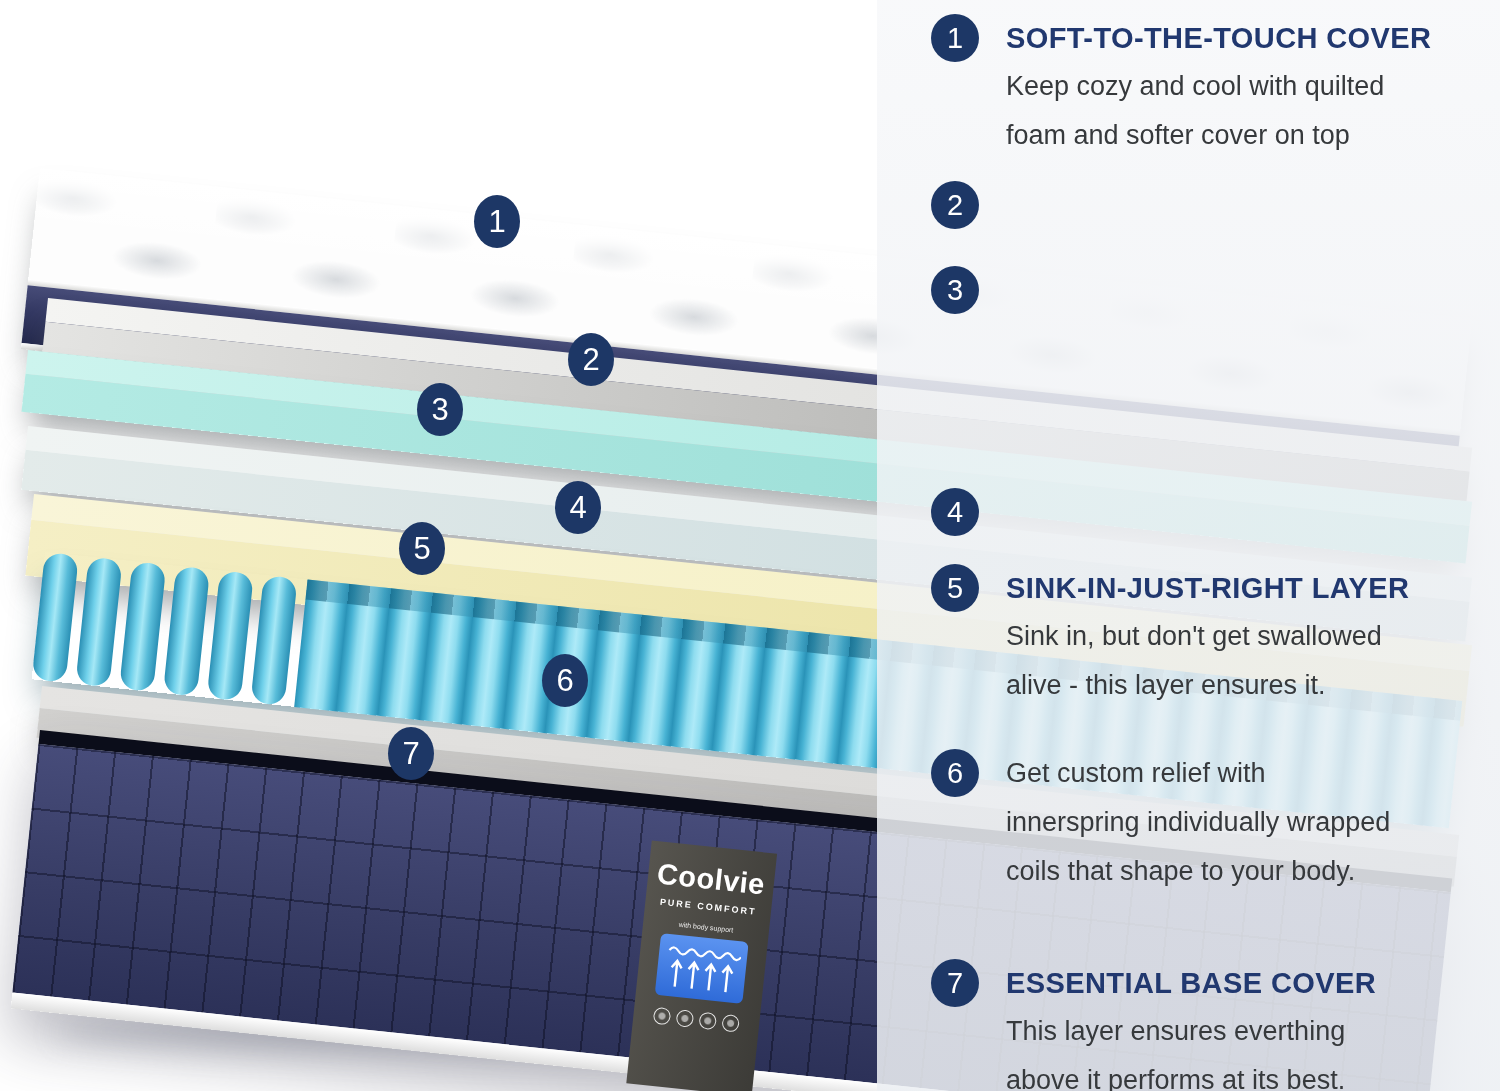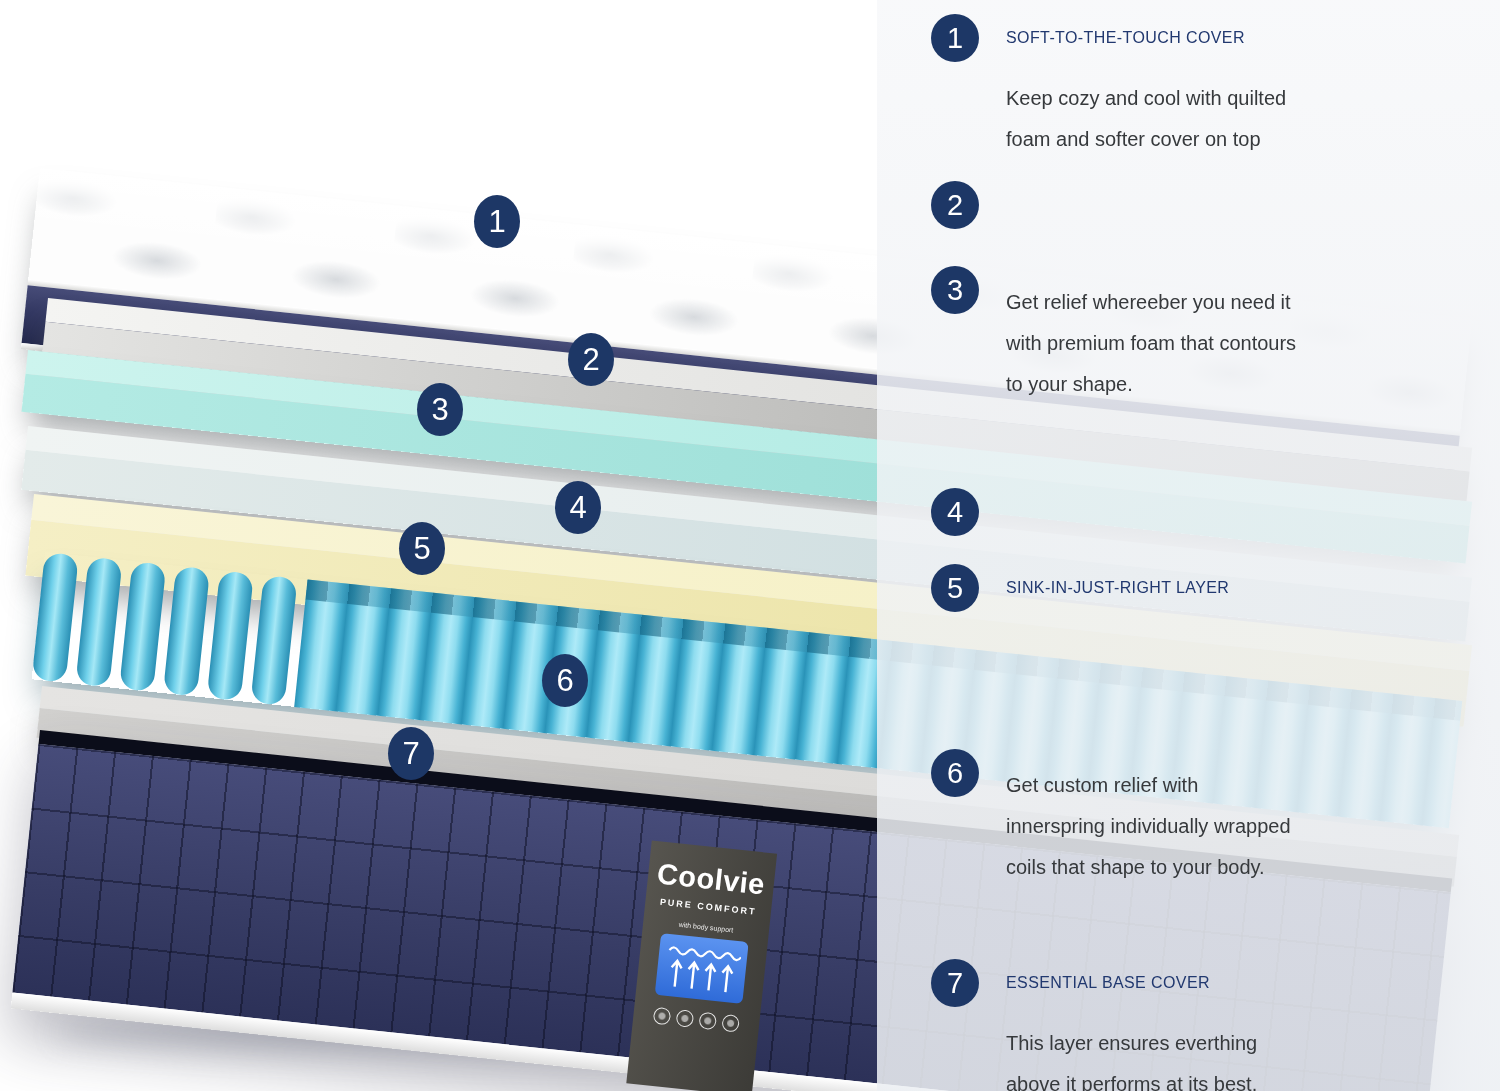--- a/index.html
+++ b/index.html
@@ -86,22 +86,22 @@
   .m4{left:555px;top:481px;} .m5{left:399px;top:522px;} .m6{left:542px;top:654px;}
   .m7{left:388px;top:727px;}
 
   
   .panel{position:absolute;left:877px;top:0;width:623px;height:1091px;z-index:5;
       background:linear-gradient(180deg,rgba(247,248,250,0.87) 0%,rgba(240,242,245,0.85) 50%,rgba(236,239,243,0.87) 100%);}
   .p-item{position:absolute;left:54px;display:flex;width:555px;}
   .p-badge{flex:0 0 48px;width:48px;height:48px;border-radius:50%;background:#1d3766;color:#ffffff;
       display:flex;align-items:center;justify-content:center;font-size:29px;font-weight:500;margin-right:27px;}
   .p-text{flex:1 1 auto;}
-  .p-title{font-size:16px;font-weight:normal;letter-spacing:0.4px;color:#21386f;line-height:48px;white-space:nowrap;}
-  .p-desc{font-size:20px;line-height:41px;color:#36393c;margin-top:16px;white-space:pre-line;}
+  .p-title{font-size:29px;font-weight:bold;letter-spacing:0.4px;color:#21386f;line-height:48px;white-space:nowrap;}
+  .p-desc{font-size:27px;line-height:49px;color:#36393c;margin-top:0;white-space:pre-line;}
 </style>
 </head>
 <body>
 
 <div class="stage">
 
   <div class="scene">
 
     <div class="tilt cover shadowed">
       <div class="layer-face quilt"></div>
@@ -196,34 +196,33 @@
       </div>
     </div>
 
     <div class="p-item" style="top:181px">
       <div class="p-badge">2</div>
     </div>
 
     <div class="p-item" style="top:266px">
       <div class="p-badge">3</div>
       <div class="p-text">
-        <div class="p-desc">Get relief whereeber you need it
-with premium foam that contours
-to your shape.</div>
       </div>
     </div>
 
     <div class="p-item" style="top:488px">
       <div class="p-badge">4</div>
     </div>
 
     <div class="p-item" style="top:564px">
       <div class="p-badge">5</div>
       <div class="p-text">
         <div class="p-title">SINK-IN-JUST-RIGHT LAYER</div>
+        <div class="p-desc">Sink in, but don't get swallowed
+alive - this layer ensures it.</div>
       </div>
     </div>
 
     <div class="p-item" style="top:749px">
       <div class="p-badge">6</div>
       <div class="p-text">
         <div class="p-desc">Get custom relief with
 innerspring individually wrapped
 coils that shape to your body.</div>
       </div>

